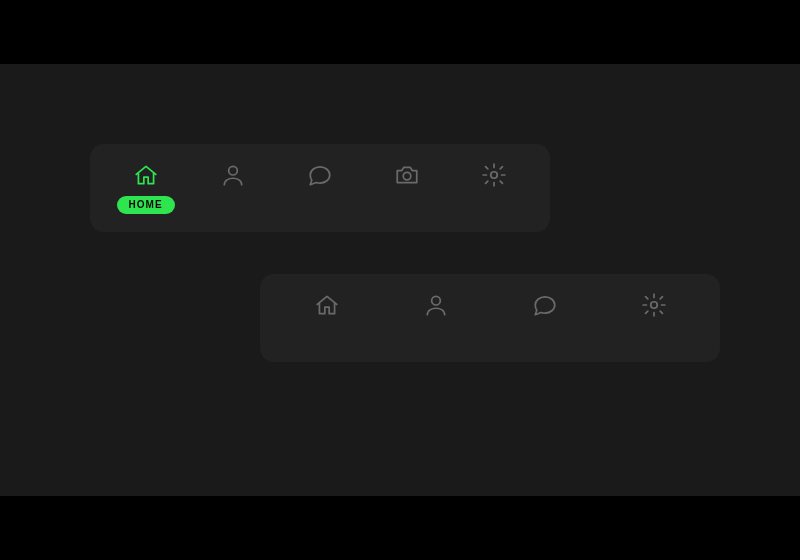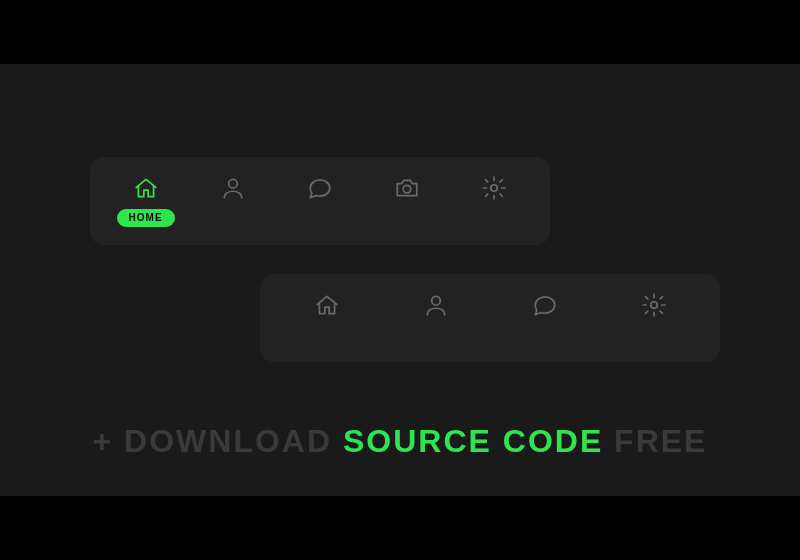--- a/index.html
+++ b/index.html
@@ -26,21 +26,21 @@
     position: absolute;
     width: 460px;
     height: 88px;
     background: #222222;
     border-radius: 14px;
     display: flex;
     align-items: flex-start;
     justify-content: space-around;
     padding: 18px 12px 0 12px;
   }
-  .navbar-1 { top: 93px; left: 90px; }
+  .navbar-1 { top: 80px; left: 90px; }
   .navbar-2 { top: 210px; left: 260px; }
   .nav-item {
     flex: 1;
     display: flex;
     flex-direction: column;
     align-items: center;
     cursor: pointer;
     position: relative;
   }
   .nav-icon {
@@ -138,20 +138,14 @@
       </svg>
     </div>
     <div class="nav-item">
       <svg class="nav-icon" viewBox="0 0 24 24">
         <circle cx="12" cy="12" r="3"></circle>
         <path d="M12 2v3M12 19v3M4.2 4.2l2.1 2.1M17.7 17.7l2.1 2.1M2 12h3M19 12h3M4.2 19.8l2.1-2.1M17.7 6.3l2.1-2.1"></path>
       </svg>
     </div>
   </div>
 
-  <div class="caption">
-    <span class="cap-plus">+</span>
-    <span class="cap-dim">DOWNLOAD</span>
-    <span class="cap-accent">SOURCE CODE</span>
-    <span class="cap-dim">FREE</span>
-  </div>
 
 </div>
 
 </body></html>

